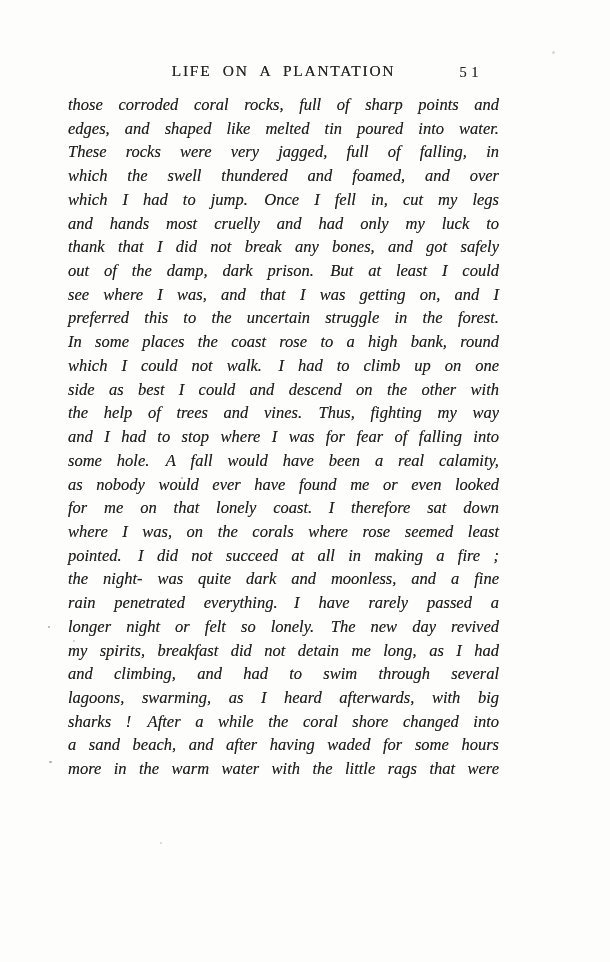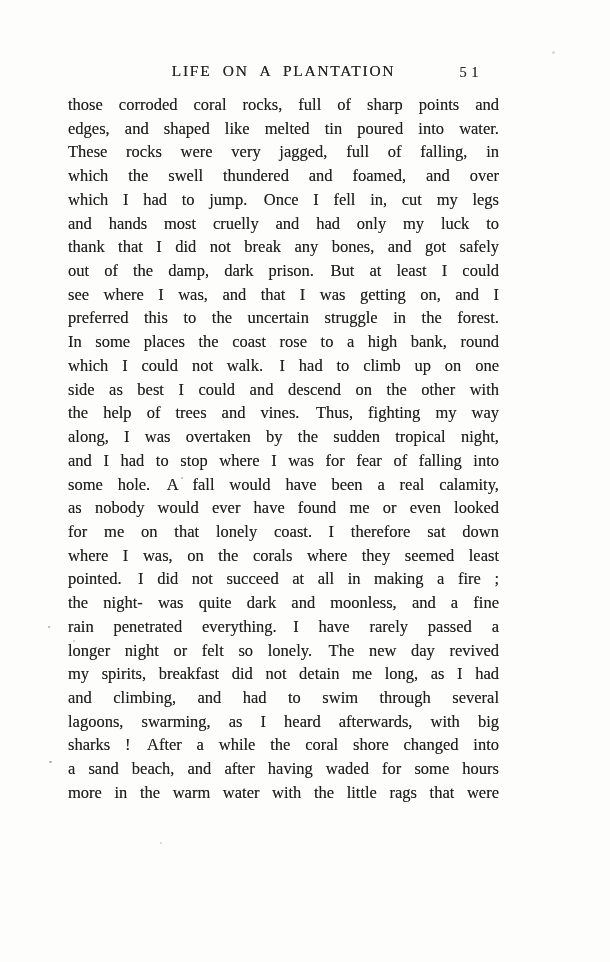--- a/index.html
+++ b/index.html
@@ -55,20 +55,21 @@
     word-spacing: 1px;
     color: #1f1f1f;
     text-shadow: 0 0 0.45px rgba(25,25,25,0.55);
   }
   .text-line {
     text-align: justify;
     text-align-last: justify;
     white-space: normal;
     height: 23.72px;
     overflow: visible;
+    font-style: italic;
   }
   .speck {
     position: absolute;
     background: #555;
     border-radius: 50%;
   }
   .speck-1 { left: 552px; top: 51px;  width: 3px; height: 3px; opacity: 0.22; }
   .speck-2 { left: 181px; top: 477px; width: 2px; height: 2px; opacity: 0.45; }
   .speck-3 { left: 48px;  top: 626px; width: 2px; height: 2px; opacity: 0.50; }
   .speck-4 { left: 73px;  top: 640px; width: 2px; height: 2px; opacity: 0.30; }
@@ -93,26 +94,25 @@
       <div class="text-line">which I had to jump. Once I fell in, cut my legs</div>
       <div class="text-line">and hands most cruelly and had only my luck to</div>
       <div class="text-line">thank that I did not break any bones, and got safely</div>
       <div class="text-line">out of the damp, dark prison. But at least I could</div>
       <div class="text-line">see where I was, and that I was getting on, and I</div>
       <div class="text-line">preferred this to the uncertain struggle in the forest.</div>
       <div class="text-line">In some places the coast rose to a high bank, round</div>
       <div class="text-line">which I could not walk. I had to climb up on one</div>
       <div class="text-line">side as best I could and descend on the other with</div>
       <div class="text-line">the help of trees and vines. Thus, fighting my way</div>
-      <div class="text-line">along, I was overtaken by the sudden tropical night,</div>
       <div class="text-line">and I had to stop where I was for fear of falling into</div>
       <div class="text-line">some hole. A fall would have been a real calamity,</div>
       <div class="text-line">as nobody would ever have found me or even looked</div>
       <div class="text-line">for me on that lonely coast. I therefore sat down</div>
-      <div class="text-line">where I was, on the corals where they seemed least</div>
+      <div class="text-line">where I was, on the corals where rose seemed least</div>
       <div class="text-line">pointed. I did not succeed at all in making a fire ;</div>
       <div class="text-line">the night- was quite dark and moonless, and a fine</div>
       <div class="text-line">rain penetrated everything. I have rarely passed a</div>
       <div class="text-line">longer night or felt so lonely. The new day revived</div>
       <div class="text-line">my spirits, breakfast did not detain me long, as I had</div>
       <div class="text-line">and climbing, and had to swim through several</div>
       <div class="text-line">lagoons, swarming, as I heard afterwards, with big</div>
       <div class="text-line">sharks ! After a while the coral shore changed into</div>
       <div class="text-line">a sand beach, and after having waded for some hours</div>
       <div class="text-line">more in the warm water with the little rags that were</div>

